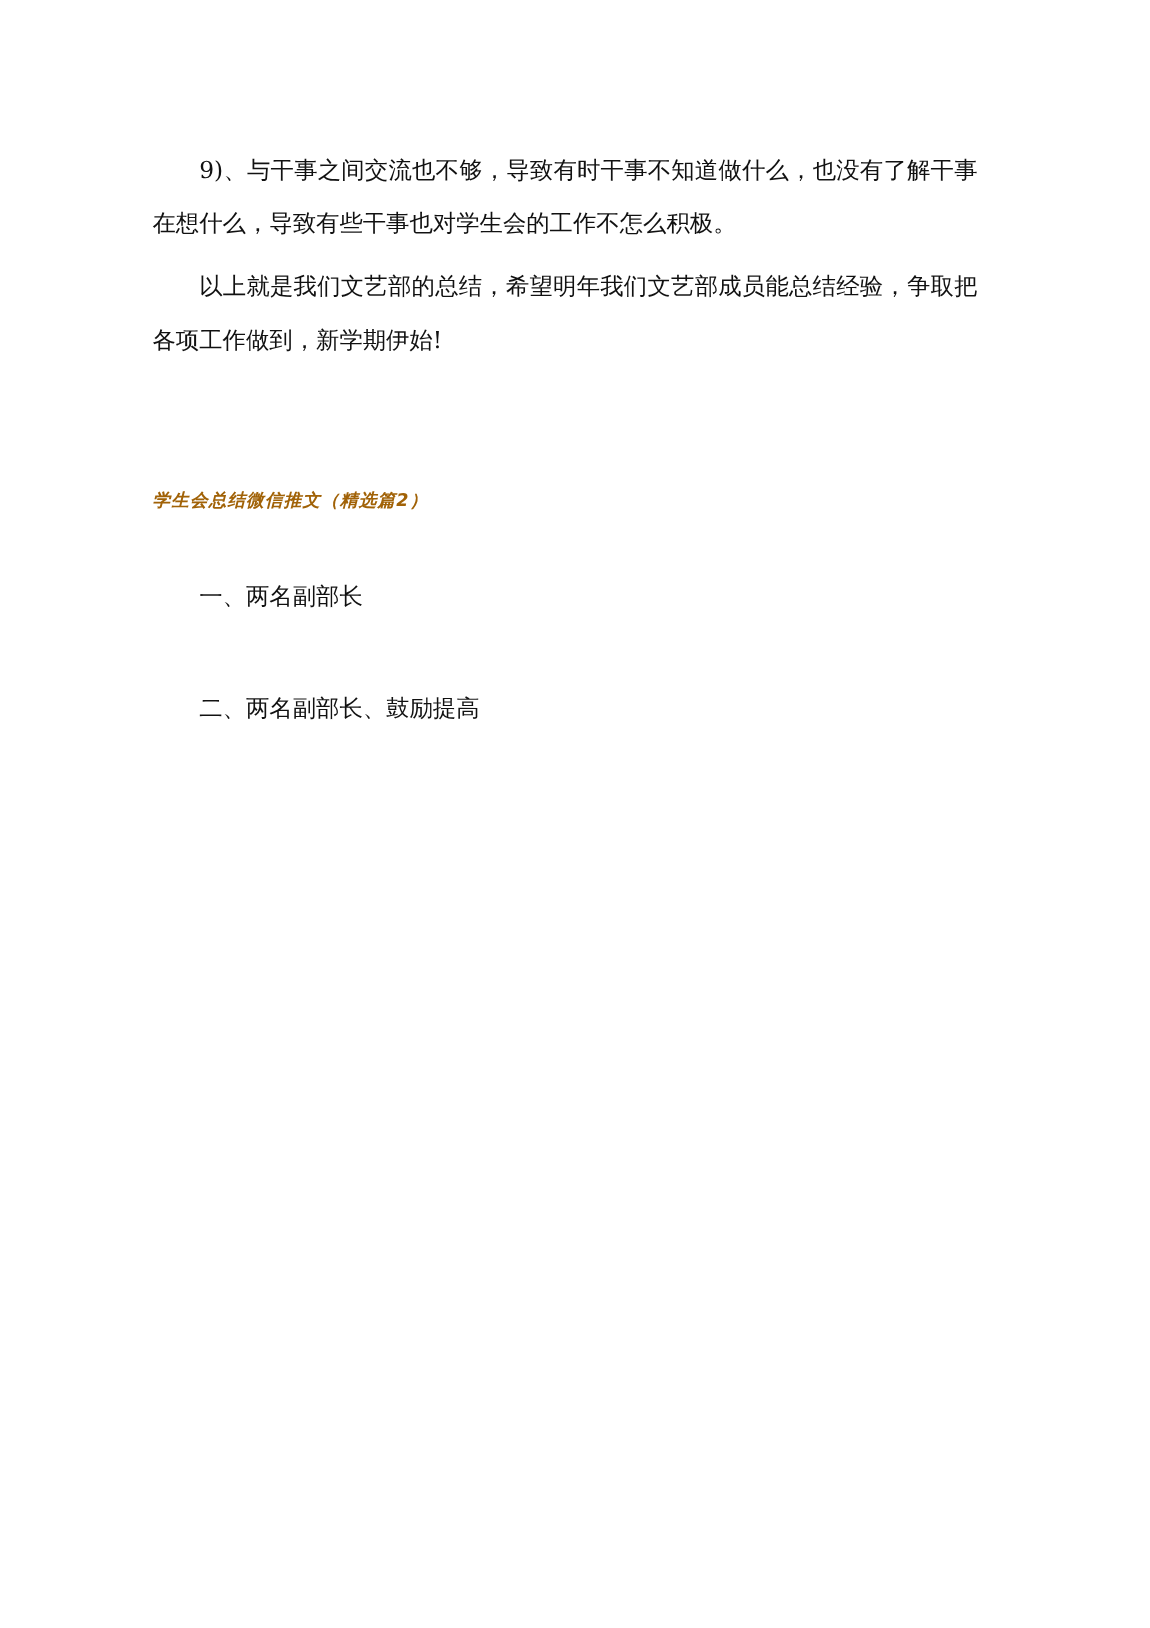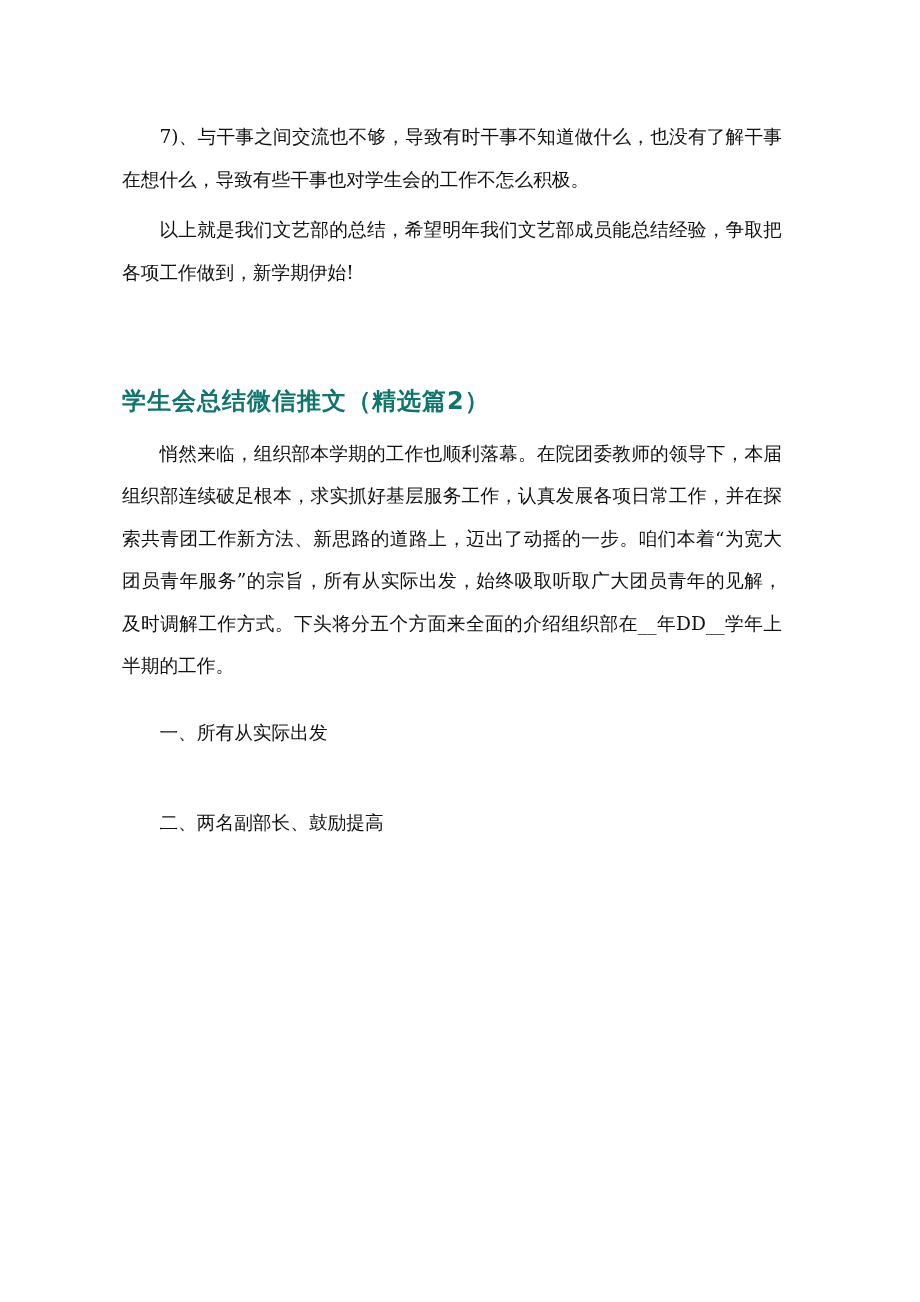--- a/index.html
+++ b/index.html
@@ -6,42 +6,41 @@
   body { width: 920px; height: 1302px; overflow: hidden; position: relative; }
   .page {
     position: absolute; left: 122px; top: 116px; width: 660px;
     font-family: "DejaVu Serif", "Liberation Serif", serif;
     font-size: 18.7px; line-height: 42.5px; color: #111111;
   }
   .para { margin: 0; text-indent: 2em; text-align: justify; }
   .gap-sm { height: 8px; }
   .gap-md { height: 24px; }
   .heading {
-    margin: 0; color: #0f766e; font-weight: bold;
+    margin: 0; color: #a16207; font-weight: bold;
     font-family: "DejaVu Sans", "Liberation Sans", sans-serif;
-    font-size: 24px; letter-spacing: 1px;
+    font-size: 14px; letter-spacing: 1px; font-style: italic;
   }
   .subhead { margin: 0; text-indent: 2em; }
 </style>
 </head>
 <body>
 
 <div class="page">
-  <p class="para">7)、与干事之间交流也不够，导致有时干事不知道做什么，也没有了解干事在想什么，导致有些干事也对学生会的工作不怎么积极。</p>
+  <p class="para">9)、与干事之间交流也不够，导致有时干事不知道做什么，也没有了解干事在想什么，导致有些干事也对学生会的工作不怎么积极。</p>
   <div class="gap-sm"></div>
   <p class="para">以上就是我们文艺部的总结，希望明年我们文艺部成员能总结经验，争取把各项工作做到，新学期伊始!</p>
 
   <div style="height:86px"></div>
 
   <h2 class="heading">学生会总结微信推文（精选篇2）</h2>
 
   <div style="height:10px"></div>
 
-  <p class="para">悄然来临，组织部本学期的工作也顺利落幕。在院团委教师的领导下，本届组织部连续破足根本，求实抓好基层服务工作，认真发展各项日常工作，并在探索共青团工作新方法、新思路的道路上，迈出了动摇的一步。咱们本着“为宽大团员青年服务”的宗旨，所有从实际出发，始终吸取听取广大团员青年的见解，及时调解工作方式。下头将分五个方面来全面的介绍组织部在__年DD__学年上半期的工作。</p>
   <div class="gap-md"></div>
 
-  <p class="subhead">一、所有从实际出发</p>
+  <p class="subhead">一、两名副部长</p>
   <div class="gap-md"></div>
   <div class="gap-md"></div>
 
   <p class="subhead">二、两名副部长、鼓励提高</p>
   <div class="gap-md"></div>
 </div>
 
 </body></html>

